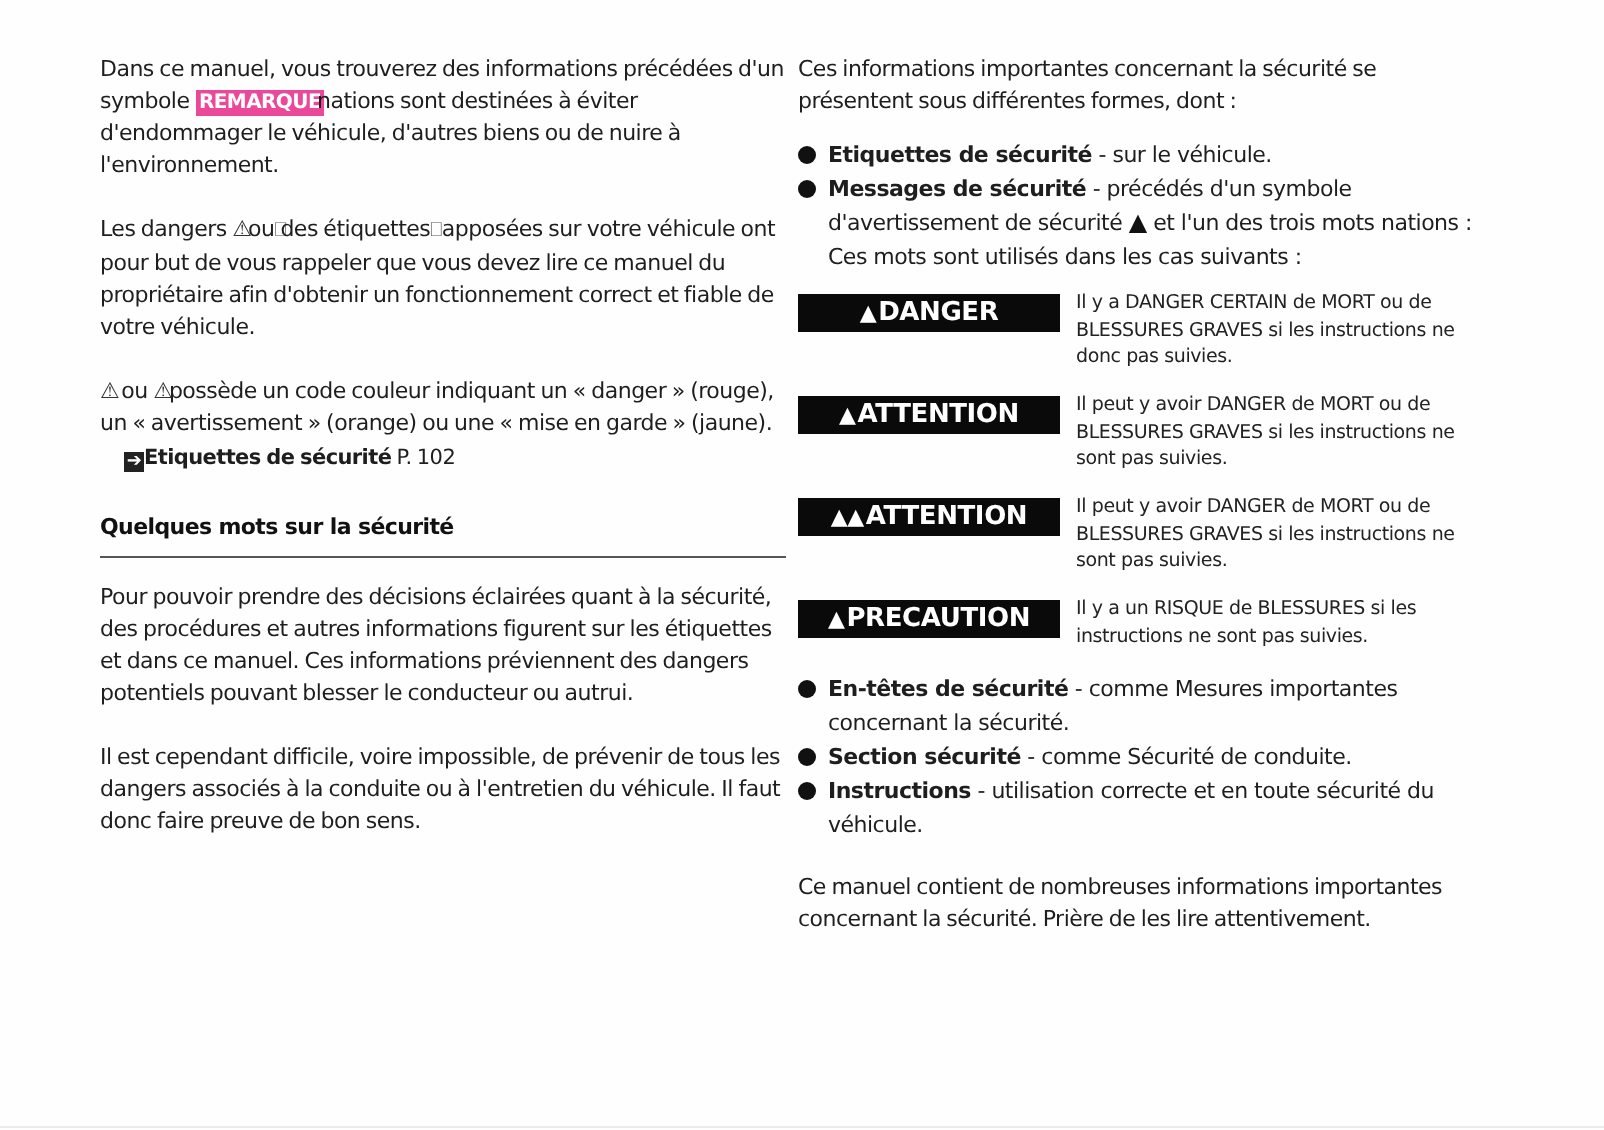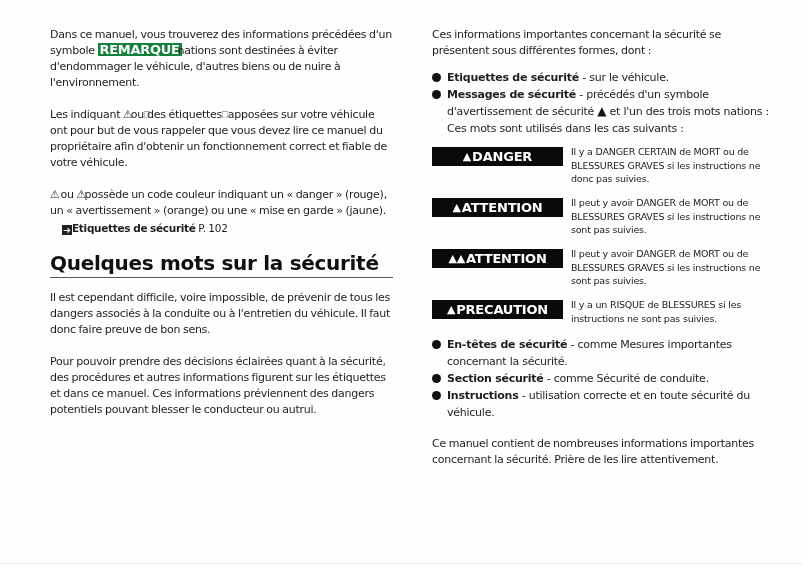--- a/index.html
+++ b/index.html
@@ -21,35 +21,35 @@
       left: 0; right: 0;
       bottom: 1px;
       height: 1px;
       background: #ececec;
     }
     .col {
       position: absolute;
       top: 27px;
     }
     .col-left { left: 50px; width: 344px; }
-    .col-right { left: 432px; width: 345px; }
+    .col-right { left: 399px; width: 345px; }
 
     p {
       margin: 0;
       line-height: 16px;
       letter-spacing: -0.25px;
       word-spacing: -0.5px;
     }
     .para { margin-bottom: 16px; }
 
     .badge-remarque {
       display: inline-block;
-      background: #15803d;
+      background: #ec4899;
       color: #fff;
-      font-size: 13px;
+      font-size: 10px;
       font-weight: bold;
       padding: 0 2px;
       line-height: 13px;
       vertical-align: 0;
       margin-right: -4px;
       letter-spacing: -0.3px;
     }
     .warn-outline {
       display: inline-block;
       font-size: 11px;
@@ -73,21 +73,21 @@
       font-size: 9px;
       line-height: 10px;
       width: 10px;
       text-align: center;
       font-weight: bold;
       vertical-align: -1px;
     }
     .xref b { letter-spacing: -0.3px; }
 
     .section-title {
-      font-size: 20px;
+      font-size: 11px;
       font-weight: bold;
       color: #111;
       margin: 0;
       letter-spacing: -0.3px;
       line-height: 22px;
       padding-bottom: 3px;
     }
     .section-rule {
       height: 1px;
       background: #555;
@@ -158,36 +158,36 @@
 </head>
 <body>
 
 <div class="col col-left">
 
   <p class="para">
     <span>Dans ce manuel, vous trouverez des informations précédées d'un symbole </span><span class="badge-remarque">REMARQUE</span><span>nations sont destinées à éviter d'endommager le véhicule, d'autres biens ou de nuire à l'environnement.</span>
   </p>
 
   <p class="para">
-    <span>Les indiquant </span><span class="warn-outline">⚠</span><span>ou</span><span class="label-icons">⎕</span><span>des étiquettes</span><span class="label-icons">⎕</span><span> apposées sur votre véhicule ont pour but de vous rappeler que vous devez lire ce manuel du propriétaire afin d'obtenir un fonctionnement correct et fiable de votre véhicule.</span>
+    <span>Les dangers </span><span class="warn-outline">⚠</span><span>ou</span><span class="label-icons">⎕</span><span>des étiquettes</span><span class="label-icons">⎕</span><span> apposées sur votre véhicule ont pour but de vous rappeler que vous devez lire ce manuel du propriétaire afin d'obtenir un fonctionnement correct et fiable de votre véhicule.</span>
   </p>
 
   <p>
     <span class="warn-outline">⚠</span><span> ou </span><span class="warn-outline">⚠</span><span>possède un code couleur indiquant un « danger » (rouge), un « avertissement » (orange) ou une « mise en garde » (jaune).</span>
   </p>
 
   <p class="xref" style="margin-bottom:16px; margin-top:1px;">
     <span class="xref-arrow">➔</span><b>Etiquettes de sécurité</b><span> P. 102</span>
   </p>
 
   <h2 class="section-title">Quelques mots sur la sécurité</h2>
   <div class="section-rule"></div>
 
+  <p class="para">Pour pouvoir prendre des décisions éclairées quant à la sécurité, des procédures et autres informations figurent sur les étiquettes et dans ce manuel. Ces informations préviennent des dangers potentiels pouvant blesser le conducteur ou autrui.</p>
   <p class="para">Il est cependant difficile, voire impossible, de prévenir de tous les dangers associés à la conduite ou à l'entretien du véhicule. Il faut donc faire preuve de bon sens.</p>
-  <p class="para">Pour pouvoir prendre des décisions éclairées quant à la sécurité, des procédures et autres informations figurent sur les étiquettes et dans ce manuel. Ces informations préviennent des dangers potentiels pouvant blesser le conducteur ou autrui.</p>
 </div>
 
 <div class="col col-right">
 
   <p style="margin-bottom:10px;">Ces informations importantes concernant la sécurité se présentent sous différentes formes, dont :</p>
 
   <ul class="bullets">
     <li>
       <span class="dot"></span><b>Etiquettes de sécurité</b><span> - sur le véhicule.</span>
     </li>

